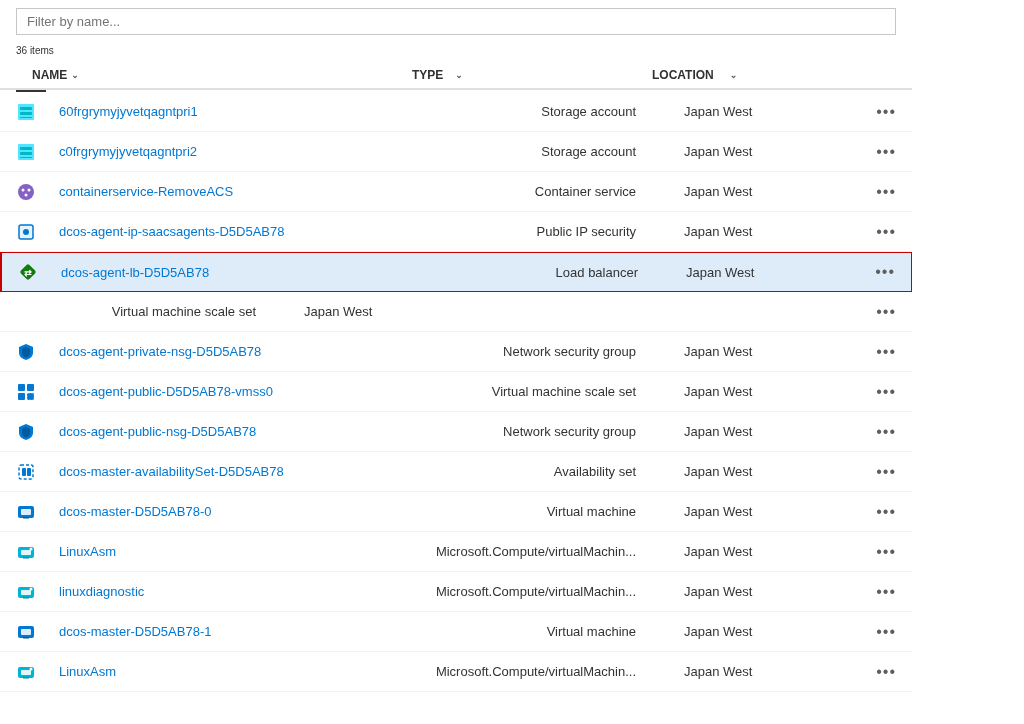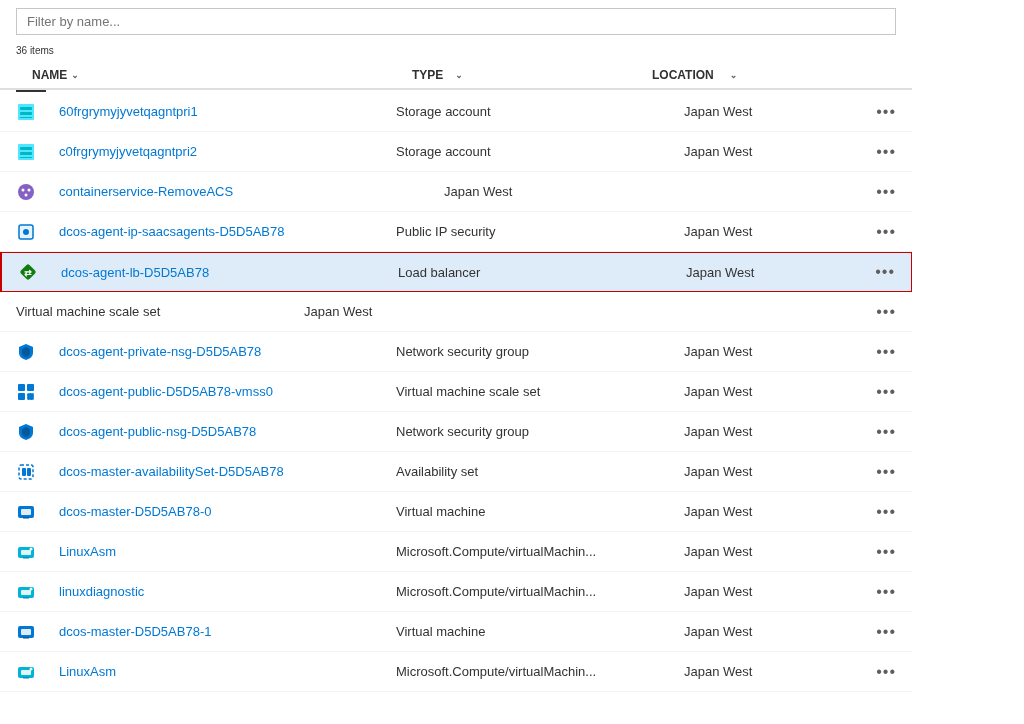--- a/index.html
+++ b/index.html
@@ -88,20 +88,21 @@
       text-decoration: none;
     }
     .row-name span {
       color: #0078d4;
       cursor: pointer;
     }
     .row-type {
       width: 240px;
       font-size: 13px;
       color: #333;
+      text-align: right;
     }
     .row-location {
       flex: 1;
       font-size: 13px;
       color: #333;
       margin-left: 48px;
     }
     .row-actions {
       width: 40px;
       display: flex;
@@ -197,20 +198,21 @@
       <span class="icon">
               <svg viewBox="0 0 18 18" xmlns="http://www.w3.org/2000/svg">
         <circle cx="9" cy="9" r="8" fill="#8661c5"></circle>
         <circle cx="6" cy="7" r="1.5" fill="white"></circle>
         <circle cx="12" cy="7" r="1.5" fill="white"></circle>
         <circle cx="9" cy="12" r="1.5" fill="white"></circle>
       </svg>
             </span>
       <span>containerservice-RemoveACS</span>
     </div>
+    <div class="row-type">Container service</div>
     <div class="row-location">Japan West</div>
     <div class="row-actions" title="More options">•••</div>
   </div>
         <div class="table-row">
     <div class="row-name">
       <span class="icon">
               <svg viewBox="0 0 18 18" xmlns="http://www.w3.org/2000/svg">
         <rect x="2" y="2" width="14" height="14" rx="2" fill="#e6f3fb" stroke="#0078d4" stroke-width="1.5"></rect>
         <circle cx="9" cy="9" r="3" fill="#0078d4"></circle>
       </svg>

